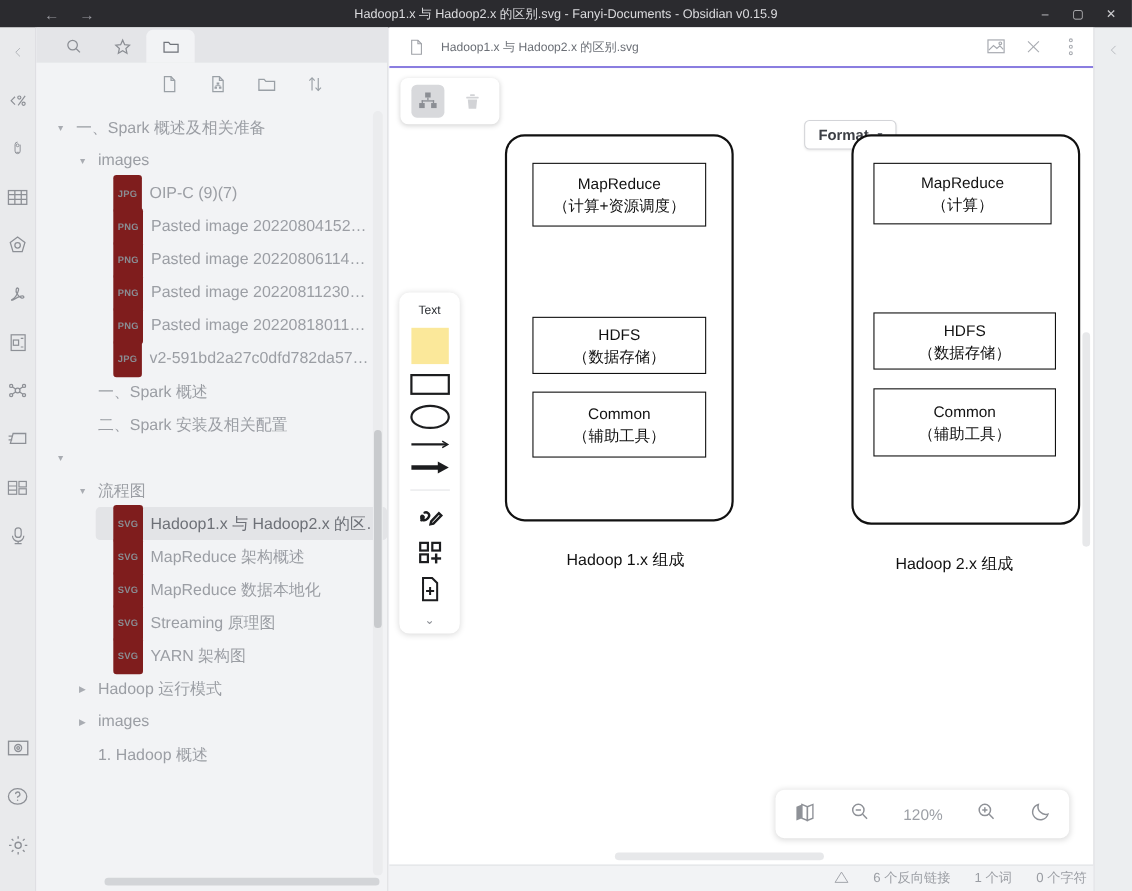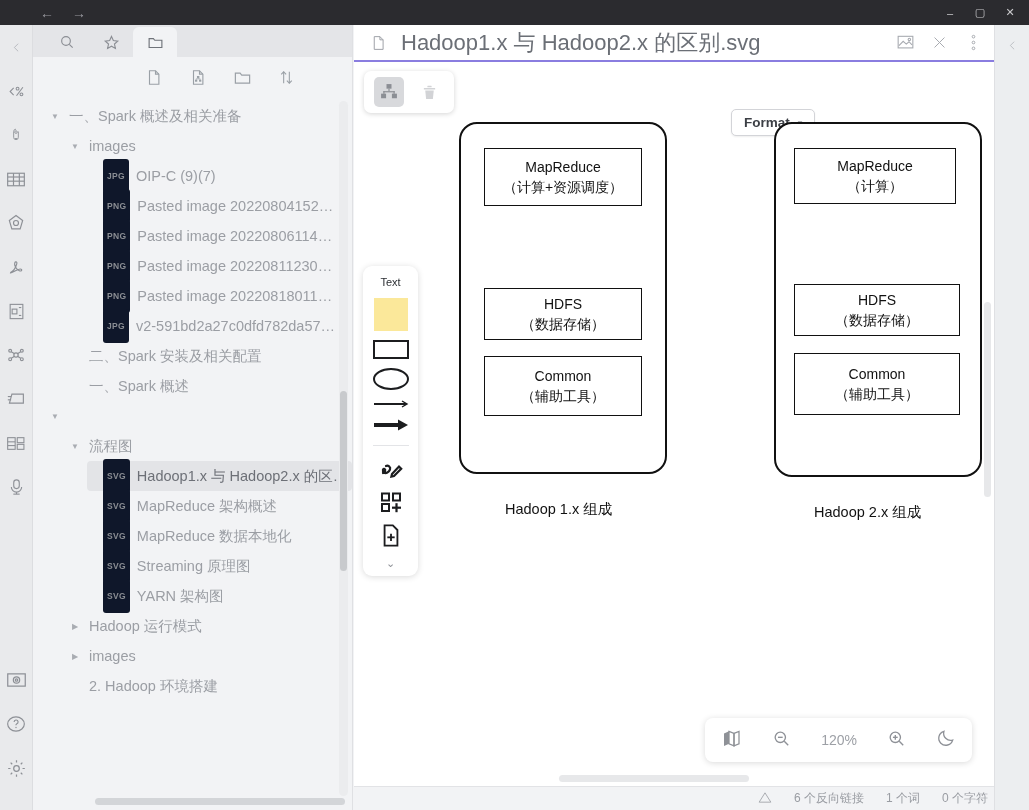--- a/index.html
+++ b/index.html
@@ -72,21 +72,21 @@
     display: flex; align-items: center; height: 30px;
     font-size: 14.5px; color: #9b9ea4; white-space: nowrap;
     padding-right: 6px;
   }
   .tnode.sel { background: #e3e4e7; border-radius: 4px; color: #6d7077; }
   .tw { width: 16px; flex: 0 0 16px; display: flex; align-items: center; justify-content: center;
         font-size: 8px; color: #a9acb2; }
   .tw.empty { visibility: hidden; }
   .badge {
     font-size: 8.5px; font-weight: bold; letter-spacing: .3px;
-    background: #0f172a; color: #8a8d93; border-radius: 3px;
+    background: #7f1d1d; color: #8a8d93; border-radius: 3px;
     padding: 12px 4px; margin-right: 7px; flex: 0 0 auto;
   }
   .tlabel { overflow: hidden; text-overflow: clip; }
 
   .sb-v {
     position: absolute; width: 7px; border-radius: 4px; background: #c8cacd;
   }
   .sb-h {
     position: absolute; height: 7px; border-radius: 4px; background: #d3d5d8;
   }
@@ -98,21 +98,21 @@
   .main {
     position: absolute; left: 354px; top: 25px; width: 640px; height: 761px;
     background: #ffffff;
   }
   .tabhdr {
     position: relative; height: 37px; background: #fff;
     display: flex; align-items: center; border-bottom: 2.5px solid #8a7de0;
   }
   .tabhdr .doc-ico { margin-left: 16px; color: #9ea1a7; display: flex; }
   .tabhdr .tab-title {
-    margin-left: 14px; font-size: 22px; color: #6b6f76;
+    margin-left: 14px; font-size: 11px; color: #6b6f76;
   }
   .tabhdr .hdr-right {
     position: absolute; right: 6px; display: flex; align-items: center; gap: 4px; color: #a7aab0;
   }
   .hdr-btn { width: 30px; height: 30px; display: flex; align-items: center; justify-content: center; }
 
   .canvas { position: relative; width: 640px; height: 724px; background: #fff; overflow: hidden; }
 
   .cv-toolbar {
     position: absolute; left: 10px; top: 9px;
@@ -187,20 +187,21 @@
 </head>
 <body>
 
 <div id="app">
 
   <div class="titlebar">
     <div class="nav">
       <span>←</span>
       <span>→</span>
     </div>
+    <div class="tb-title">Hadoop1.x 与 Hadoop2.x 的区别.svg - Fanyi-Documents - Obsidian v0.15.9</div>
     <div class="winbtns">
       <div class="winbtn">–</div>
       <div class="winbtn">▢</div>
       <div class="winbtn close">✕</div>
     </div>
   </div>
 
   <div class="rail">
     <div class="rail-ico" style="height:44px;">
       <svg width="13" height="13" viewBox="0 0 24 24" fill="none" stroke="#b0b3b8" stroke-width="1.6">
@@ -400,26 +401,26 @@
             <span class="tlabel">Pasted image 20220818011…</span>
           </div>
           <div class="tnode" style="margin-left: 54px;">
             <span class="tw empty">▶</span>
             <span class="badge">JPG</span>
             <span class="tlabel">v2-591bd2a27c0dfd782da57…</span>
           </div>
           <div class="tnode" style="margin-left: 34px;">
             <span class="tw empty">▶</span>
             <span style="width: 6px;"></span>
+            <span class="tlabel">一、Spark 概述</span>
+          </div>
+          <div class="tnode" style="margin-left: 34px;">
+            <span class="tw empty">▶</span>
+            <span style="width: 6px;"></span>
             <span class="tlabel">二、Spark 安装及相关配置</span>
-          </div>
-          <div class="tnode" style="margin-left: 34px;">
-            <span class="tw empty">▶</span>
-            <span style="width: 6px;"></span>
-            <span class="tlabel">一、Spark 概述</span>
           </div>
           <div class="tnode" style="margin-left: 14px;">
             <span class="tw">▼</span>
             <span style="width: 6px;"></span>
           </div>
           <div class="tnode" style="margin-left: 34px;">
             <span class="tw">▼</span>
             <span style="width: 6px;"></span>
             <span class="tlabel">流程图</span>
           </div>
@@ -454,21 +455,21 @@
             <span class="tlabel">Hadoop 运行模式</span>
           </div>
           <div class="tnode" style="margin-left: 34px;">
             <span class="tw">▶</span>
             <span style="width: 6px;"></span>
             <span class="tlabel">images</span>
           </div>
           <div class="tnode" style="margin-left: 34px;">
             <span class="tw empty">▶</span>
             <span style="width: 6px;"></span>
-            <span class="tlabel">2. Hadoop 环境搭建</span>
+            <span class="tlabel">1. Hadoop 概述</span>
           </div>
         </div>
       <div class="sb-track-v" style="right:4px; top:0; bottom:0;"></div>
       <div class="sb-v" style="right:5px; top:290px; height:180px;"></div>
     </div>
     <div style="position:relative;height:14px;">
       <div class="sb-h" style="left:62px; width:250px; top:2px;"></div>
     </div>
   </div>
 
@@ -589,21 +590,21 @@
           <span>（计算+资源调度）</span>
         </div>
         <div class="ibox" style="left:25px; top:166px; width:158px; height:52px;">
           <span>HDFS</span>
           <span>（数据存储）</span>
         </div>
         <div class="ibox" style="left:25px; top:234px; width:158px; height:60px;">
           <span>Common</span>
           <span>（辅助工具）</span>
         </div>
-        <div class="cap" style="left:46px; top:378px;">Hadoop 1.x 组成</div>
+        <div class="cap" style="left:56px; top:378px;">Hadoop 1.x 组成</div>
       </div>
 
       <div class="dgm" style="left:420px; top:60px; width:212px; height:360px;">
         <div class="outer" style="left:0; top:0; width:208px; height:355px;"></div>
         <div class="ibox" style="left:20px; top:26px; width:162px; height:56px;">
           <span>MapReduce</span>
           <span>（计算）</span>
         </div>
         <div class="ibox" style="left:20px; top:162px; width:166px; height:52px;">
           <span>HDFS</span>

